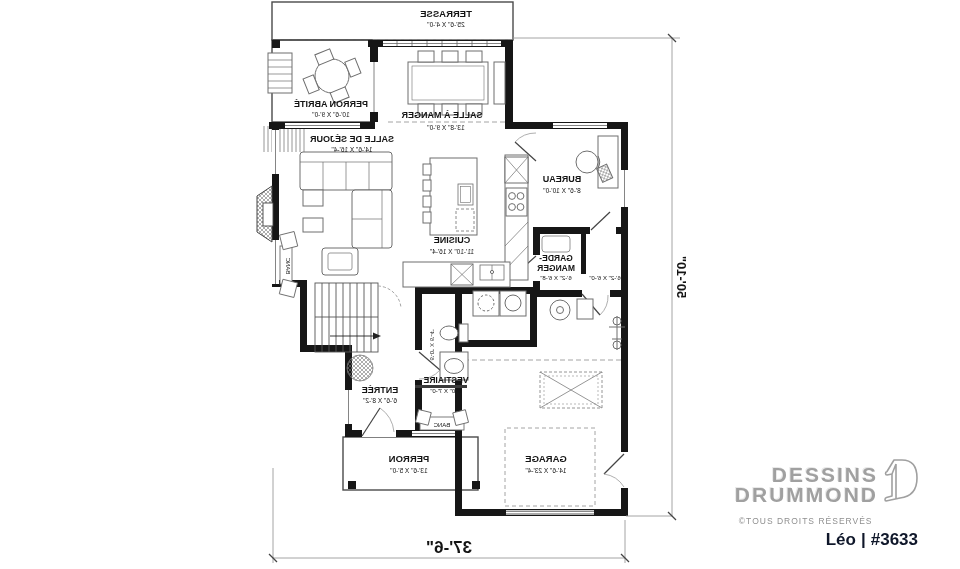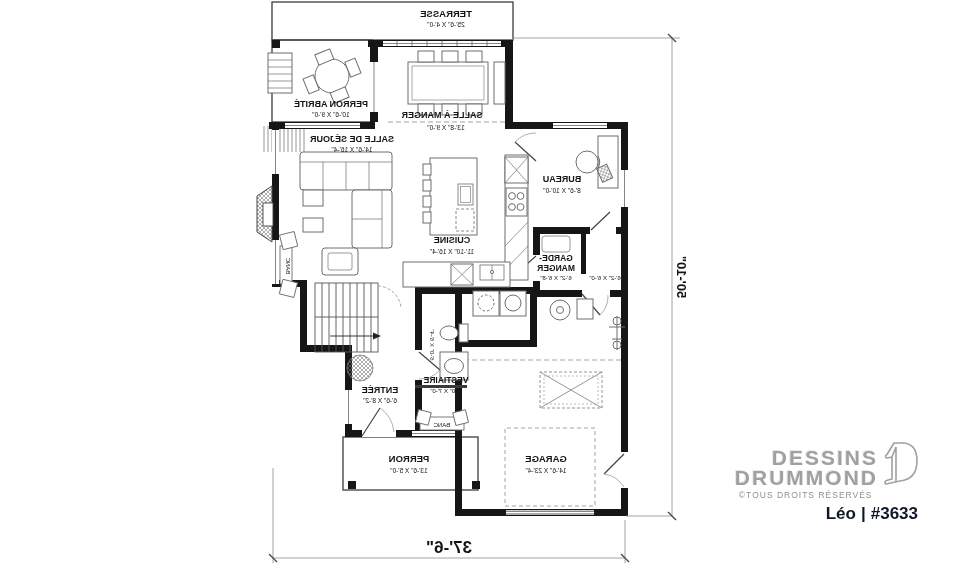--- a/index.html
+++ b/index.html
@@ -2,25 +2,25 @@
 <html><head>
 <meta charset="utf-8">
 <style>
   html,body{margin:0;padding:0;background:#fff;}
   .stage{position:relative;width:960px;height:569px;background:#fff;overflow:hidden;
          font-family:"Liberation Sans", sans-serif;}
   .flip{position:absolute;left:0;top:0;width:960px;height:569px;
         transform:scaleX(-1);transform-origin:480px 0;}
   svg text{font-family:"Liberation Sans", sans-serif;fill:#141414;}
   .room-name{font-weight:bold;}
-  .brand{position:absolute;right:42px;top:441px;text-align:right;}
+  .brand{position:absolute;right:42px;top:458px;text-align:right;}
   .brand-row{display:flex;align-items:flex-end;justify-content:flex-end;gap:6px;}
   .brand-words{color:#a0a0a0;font-weight:bold;letter-spacing:2px;line-height:0.92;
                font-size:21px;text-shadow:1px 1px 0 #fff,-1px -1px 0 #e8e8e8;}
-  .rights{color:#8f8f8f;font-size:8.5px;letter-spacing:1px;margin-top:3px;text-align:left;
+  .rights{color:#8f8f8f;font-size:8.5px;letter-spacing:1px;margin-top:12px;text-align:left;
           padding-left:4px;}
   .model{margin-top:4px;font-size:17px;font-weight:bold;color:#0f172a;
          text-shadow:1px 1px 0 #fff,-1px -1px 0 #fff;}
   .model .bar{display:inline-block;margin:0 5px;font-weight:bold;}
 </style>
 </head>
 <body>
 
 <div class="stage">
 

